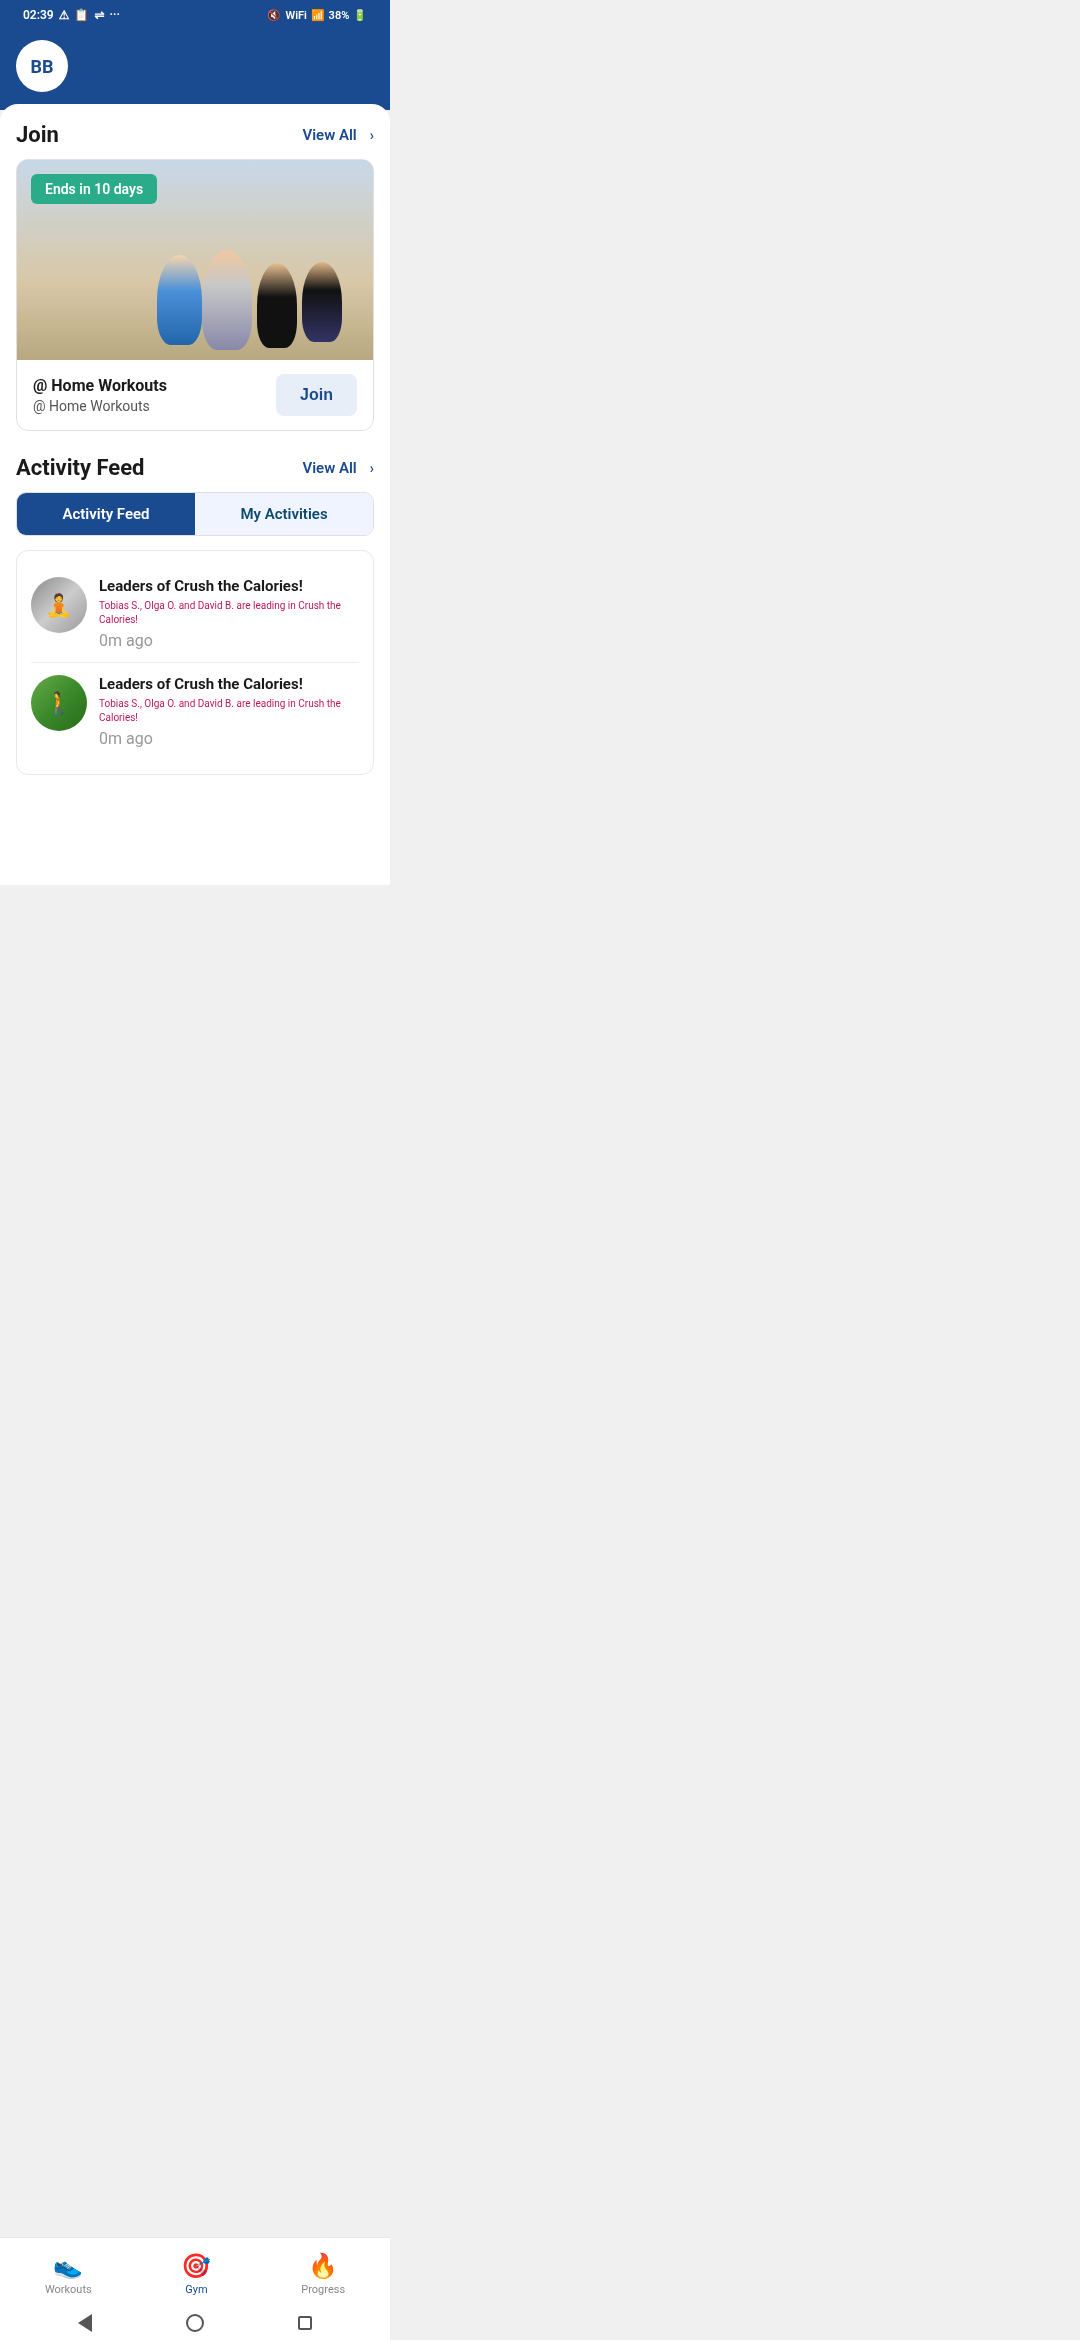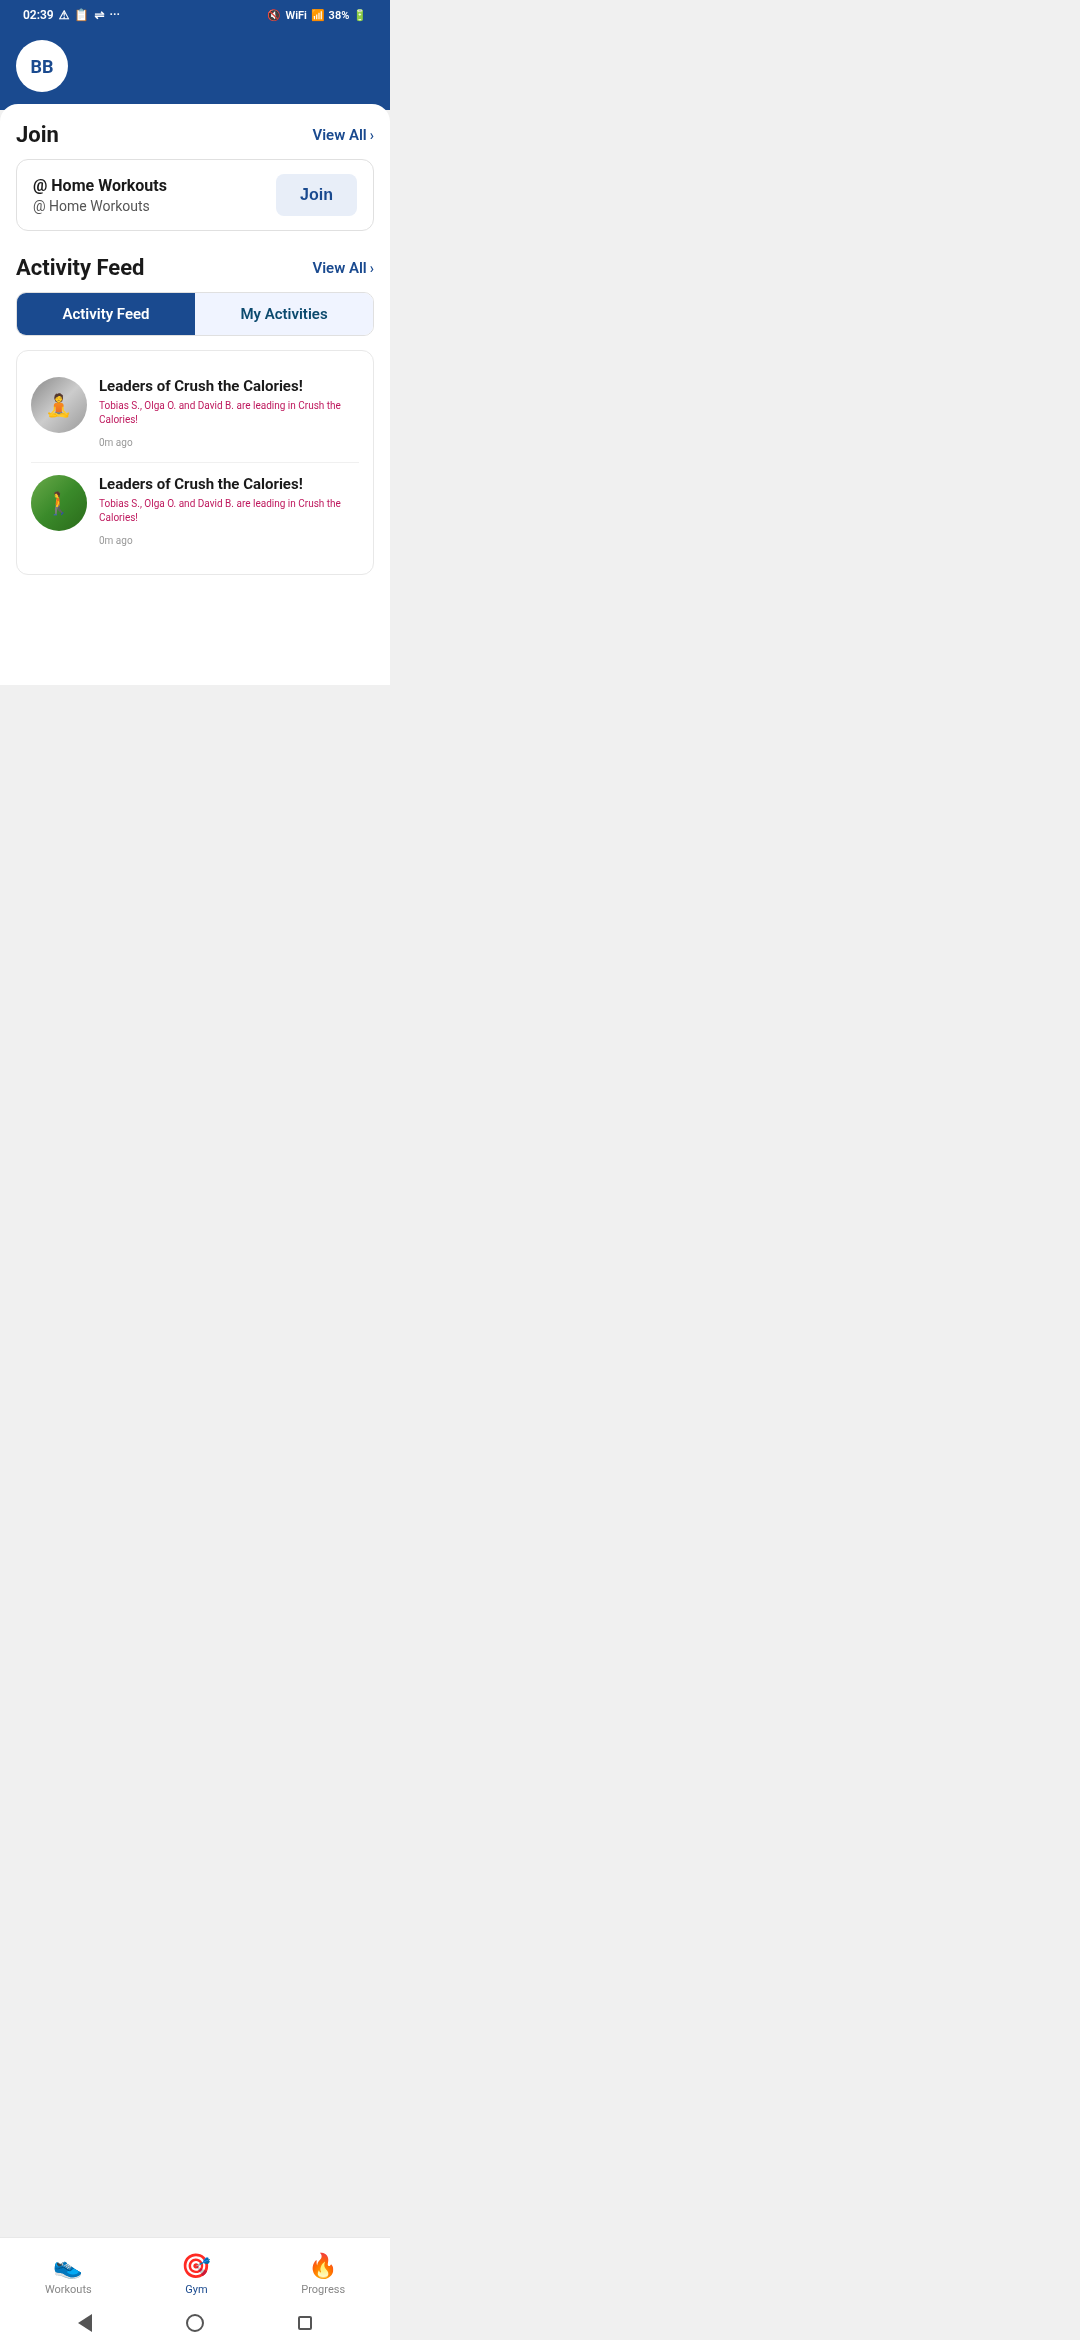--- a/index.html
+++ b/index.html
@@ -67,21 +67,21 @@
       font-size: 22px;
       font-weight: 700;
       color: #1a1a1a;
     }
     .view-all-link {
       color: #1a4a8f;
       font-size: 15px;
       font-weight: 600;
       display: flex;
       align-items: center;
-      gap: 3px;
+      gap: 13px;
       text-decoration: none;
     }
     .chevron-right {
       font-size: 14px;
     }
 
     
     .challenge-card {
       border: 1px solid #e0e0e0;
       border-radius: 12px;
@@ -250,21 +250,21 @@
       color: #1a1a1a;
       margin-bottom: 4px;
     }
     .feed-content p {
       font-size: 10px;
       color: #be185d;
       line-height: 1.4;
       margin-bottom: 4px;
     }
     .feed-time {
-      font-size: 10px;
+      font-size: 16px;
       color: #999;
     }
 
     
     .bottom-nav {
       background: white;
       display: flex;
       justify-content: space-around;
       align-items: center;
       padding: 10px 0 6px 0;
@@ -355,20 +355,29 @@
 
   <div class="section-header">
     <h2 class="section-title">Join</h2>
     <a class="view-all-link">
       <span>View All</span>
       <span class="chevron-right">›</span>
     </a>
   </div>
 
   <div class="challenge-card">
+    <div class="challenge-image">
+      <div class="running-scene">
+        <div class="person person-1"></div>
+        <div class="person person-2"></div>
+        <div class="person person-3"></div>
+        <div class="person person-4"></div>
+      </div>
+      <div class="ends-badge">Ends in 10 days</div>
+    </div>
     <div class="challenge-info">
       <div class="challenge-text">
         <h3>@ Home Workouts</h3>
         <p>@ Home Workouts</p>
       </div>
       <button class="join-button">Join</button>
     </div>
   </div>
 
   <div class="activity-section">

